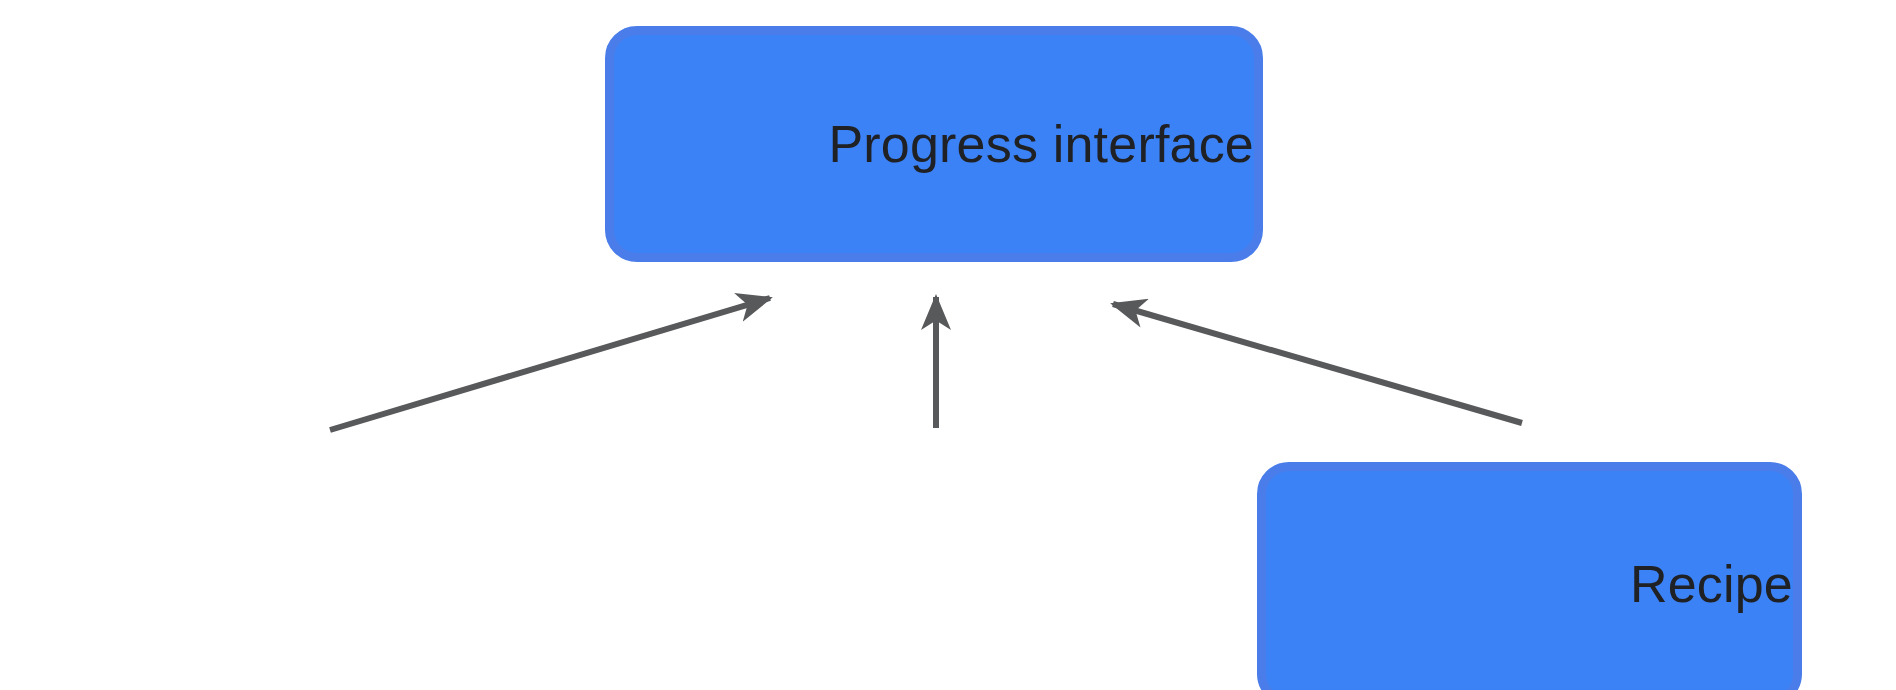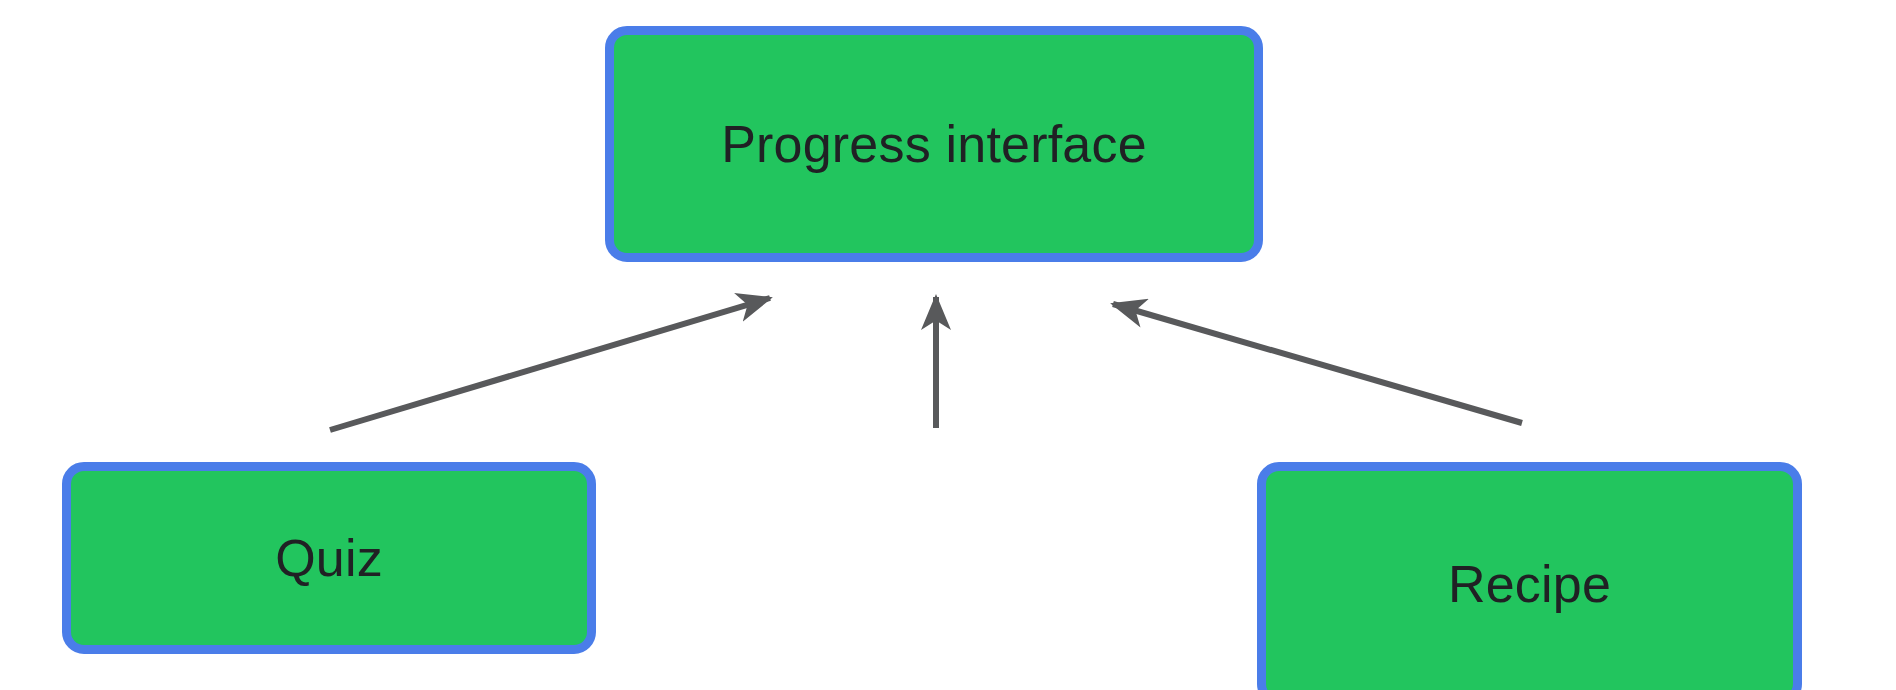--- a/index.html
+++ b/index.html
@@ -20,26 +20,26 @@
     left: 0;
     top: 0;
     width: 1896px;
     height: 690px;
     pointer-events: none;
   }
   .arrows line { pointer-events: stroke; }
   .node {
     position: absolute;
     box-sizing: border-box;
-    background: #22c55e;
+    background: #3b82f6;
     border: 9px solid #4a7de9;
-    border-radius: 22px;
+    border-radius: 32px;
     display: flex;
     align-items: center;
-    justify-content: center;
+    justify-content: flex-end;
   }
   .node-label {
     font-size: 52px;
     line-height: 1;
     color: #202124;
     letter-spacing: 0.2px;
     white-space: nowrap;
   }
   .node-progress { left: 605px; top: 26px;  width: 658px; height: 236px; }
   .node-quiz     { left: 62px;  top: 462px; width: 534px; height: 192px; }
@@ -62,22 +62,19 @@
 
     <line x1="936" y1="428" x2="936" y2="297" stroke-width="6" marker-end="url(#arrowhead)" stroke="#58595b"></line>
 
     <line x1="1522" y1="423" x2="1113" y2="304" stroke-width="6" marker-end="url(#arrowhead)" stroke="#58595b"></line>
   </svg>
 
   <div class="node node-progress">
     <span class="node-label">Progress interface</span>
   </div>
 
-  <div class="node node-quiz">
-    <span class="node-label">Quiz</span>
-  </div>
 
 
   <div class="node node-recipe">
     <span class="node-label">Recipe</span>
   </div>
 
 </div>
 
 </body></html>

